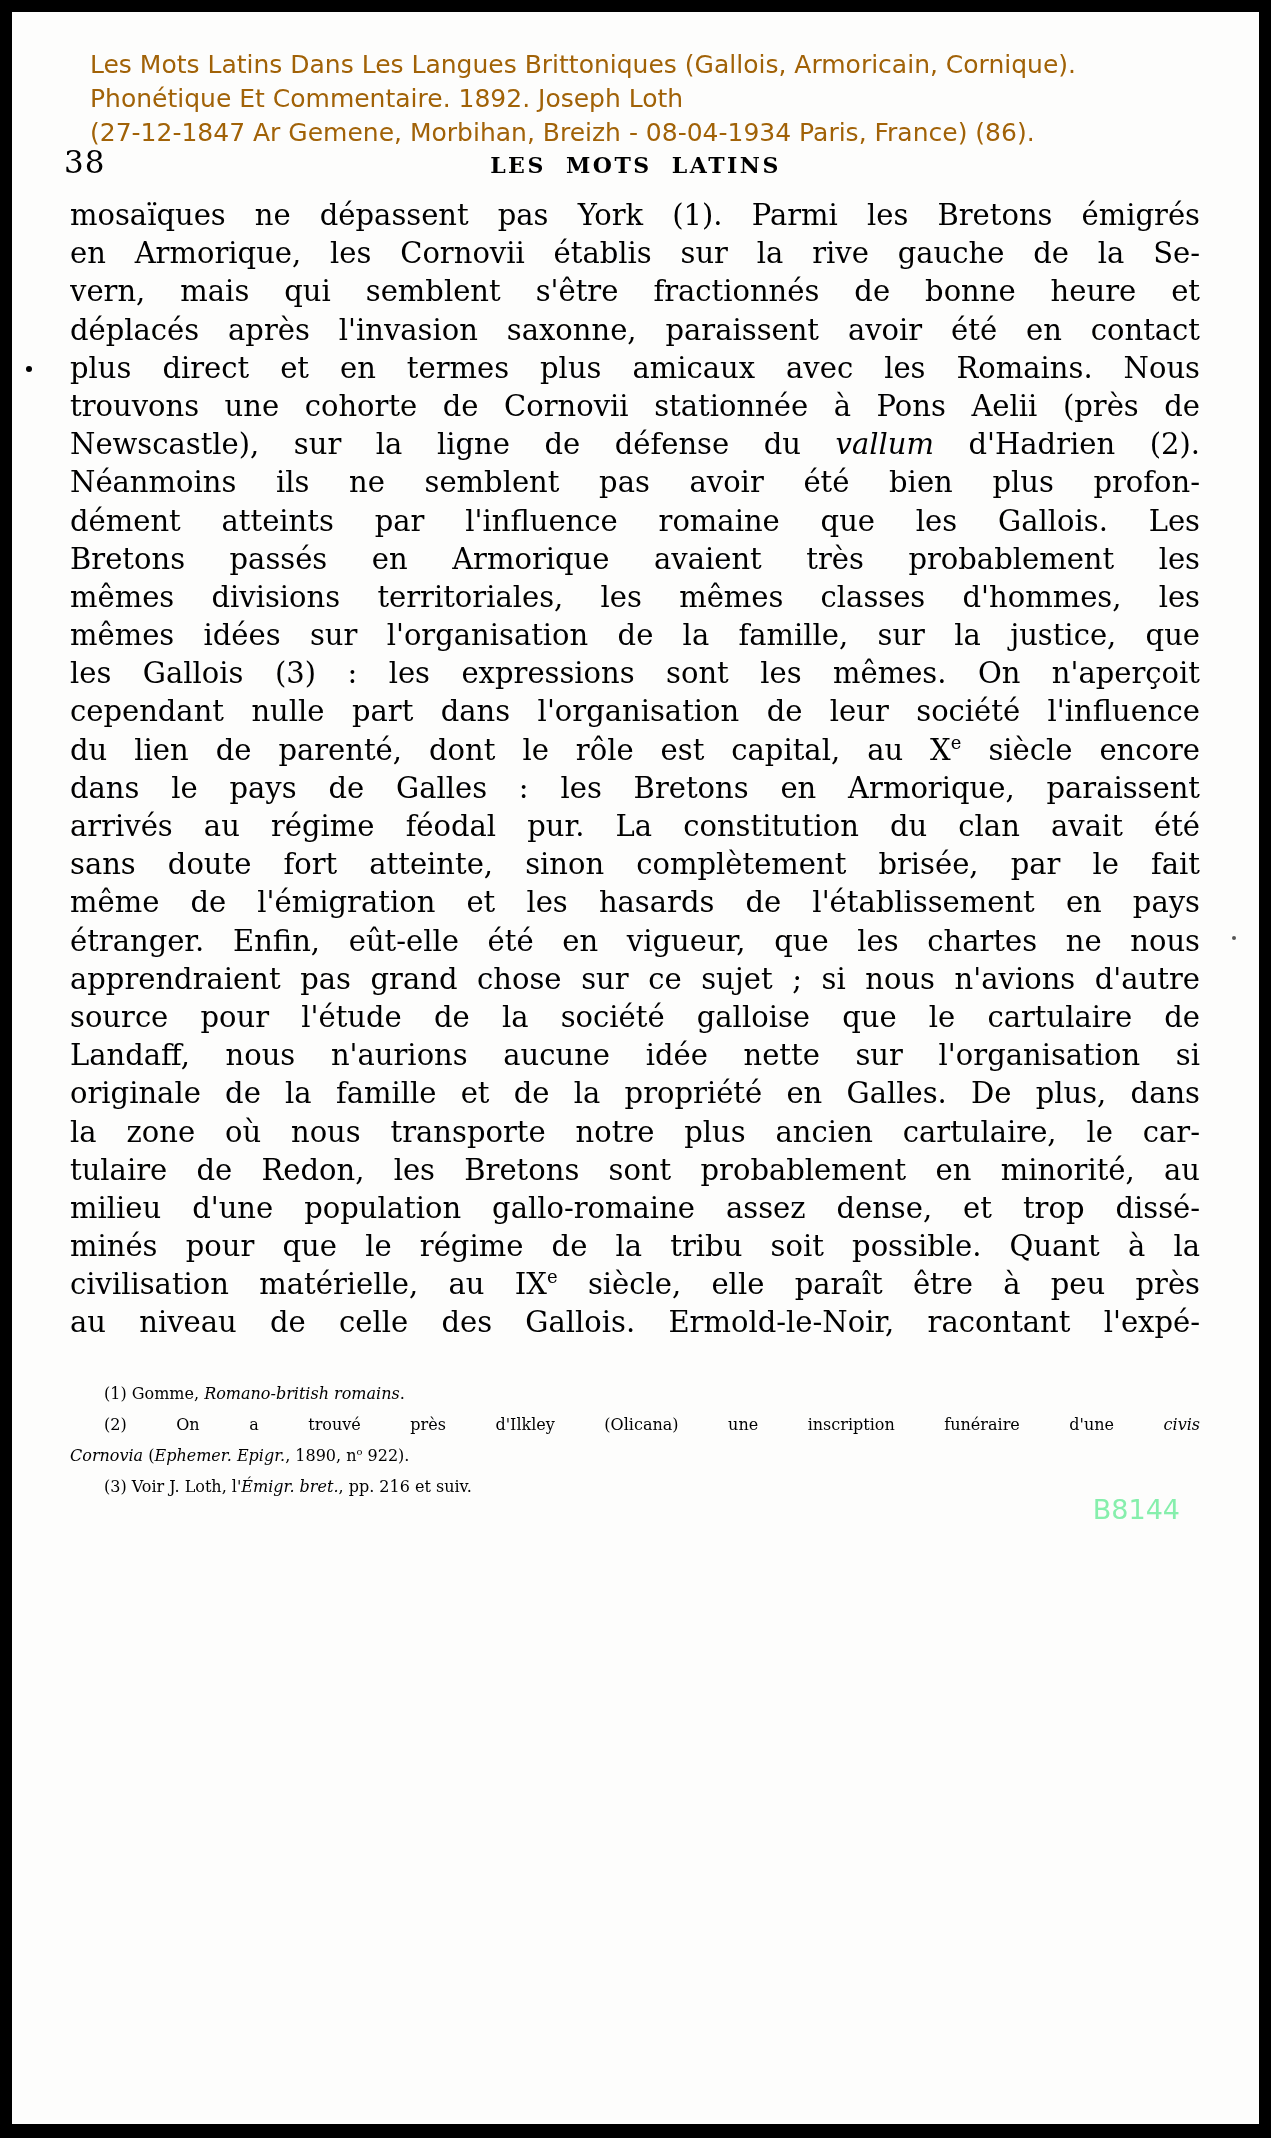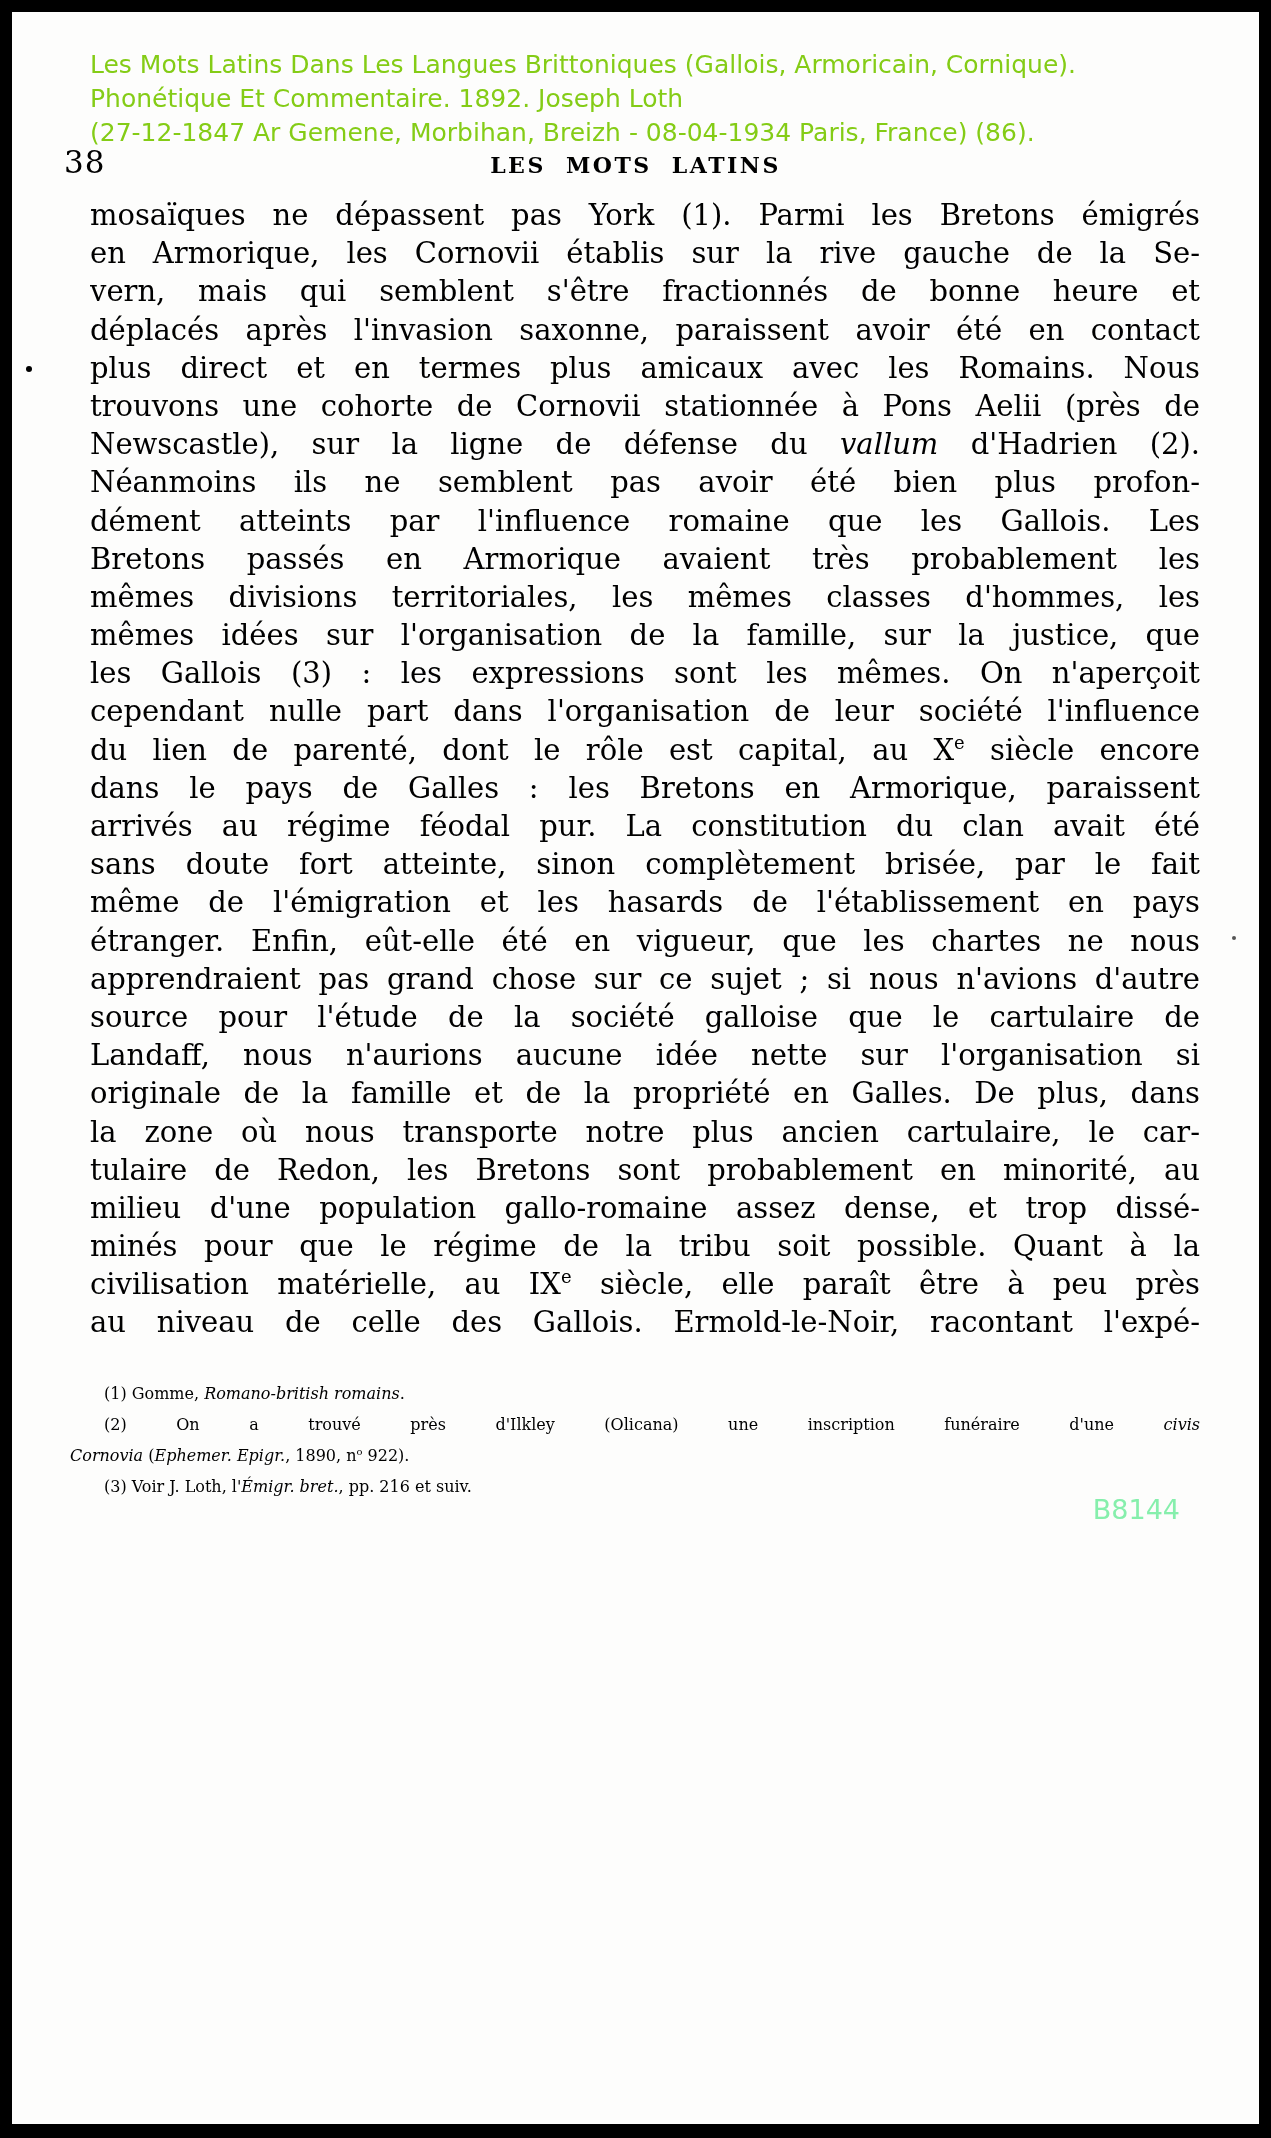--- a/index.html
+++ b/index.html
@@ -21,21 +21,21 @@
     background: #fdfdfc;
     z-index: 0;
   }
 
   .bib-header {
     position: absolute;
     left: 90px; top: 48px;
     width: 1100px;
     z-index: 1;
     font-family: "DejaVu Sans", "Liberation Sans", sans-serif;
-    color: #84cc16;
+    color: #a16207;
   }
   .bib-line {
     font-size: 25px;
     line-height: 34px;
     white-space: nowrap;
   }
 
   .page-number {
     position: absolute;
     left: 64px; top: 144px;
@@ -61,21 +61,20 @@
     left: 70px; top: 196px;
     width: 1130px;
     z-index: 1;
   }
   .body-line {
     font-size: 29px;
     height: 38.2px;
     line-height: 38.2px;
     text-align: justify;
     overflow: hidden;
-    margin-left: 20px;
   }
   .body-line::after {
     content: "";
     display: inline-block;
     width: 100%;
   }
 
   .footnotes {
     position: absolute;
     left: 70px; top: 1378px;

